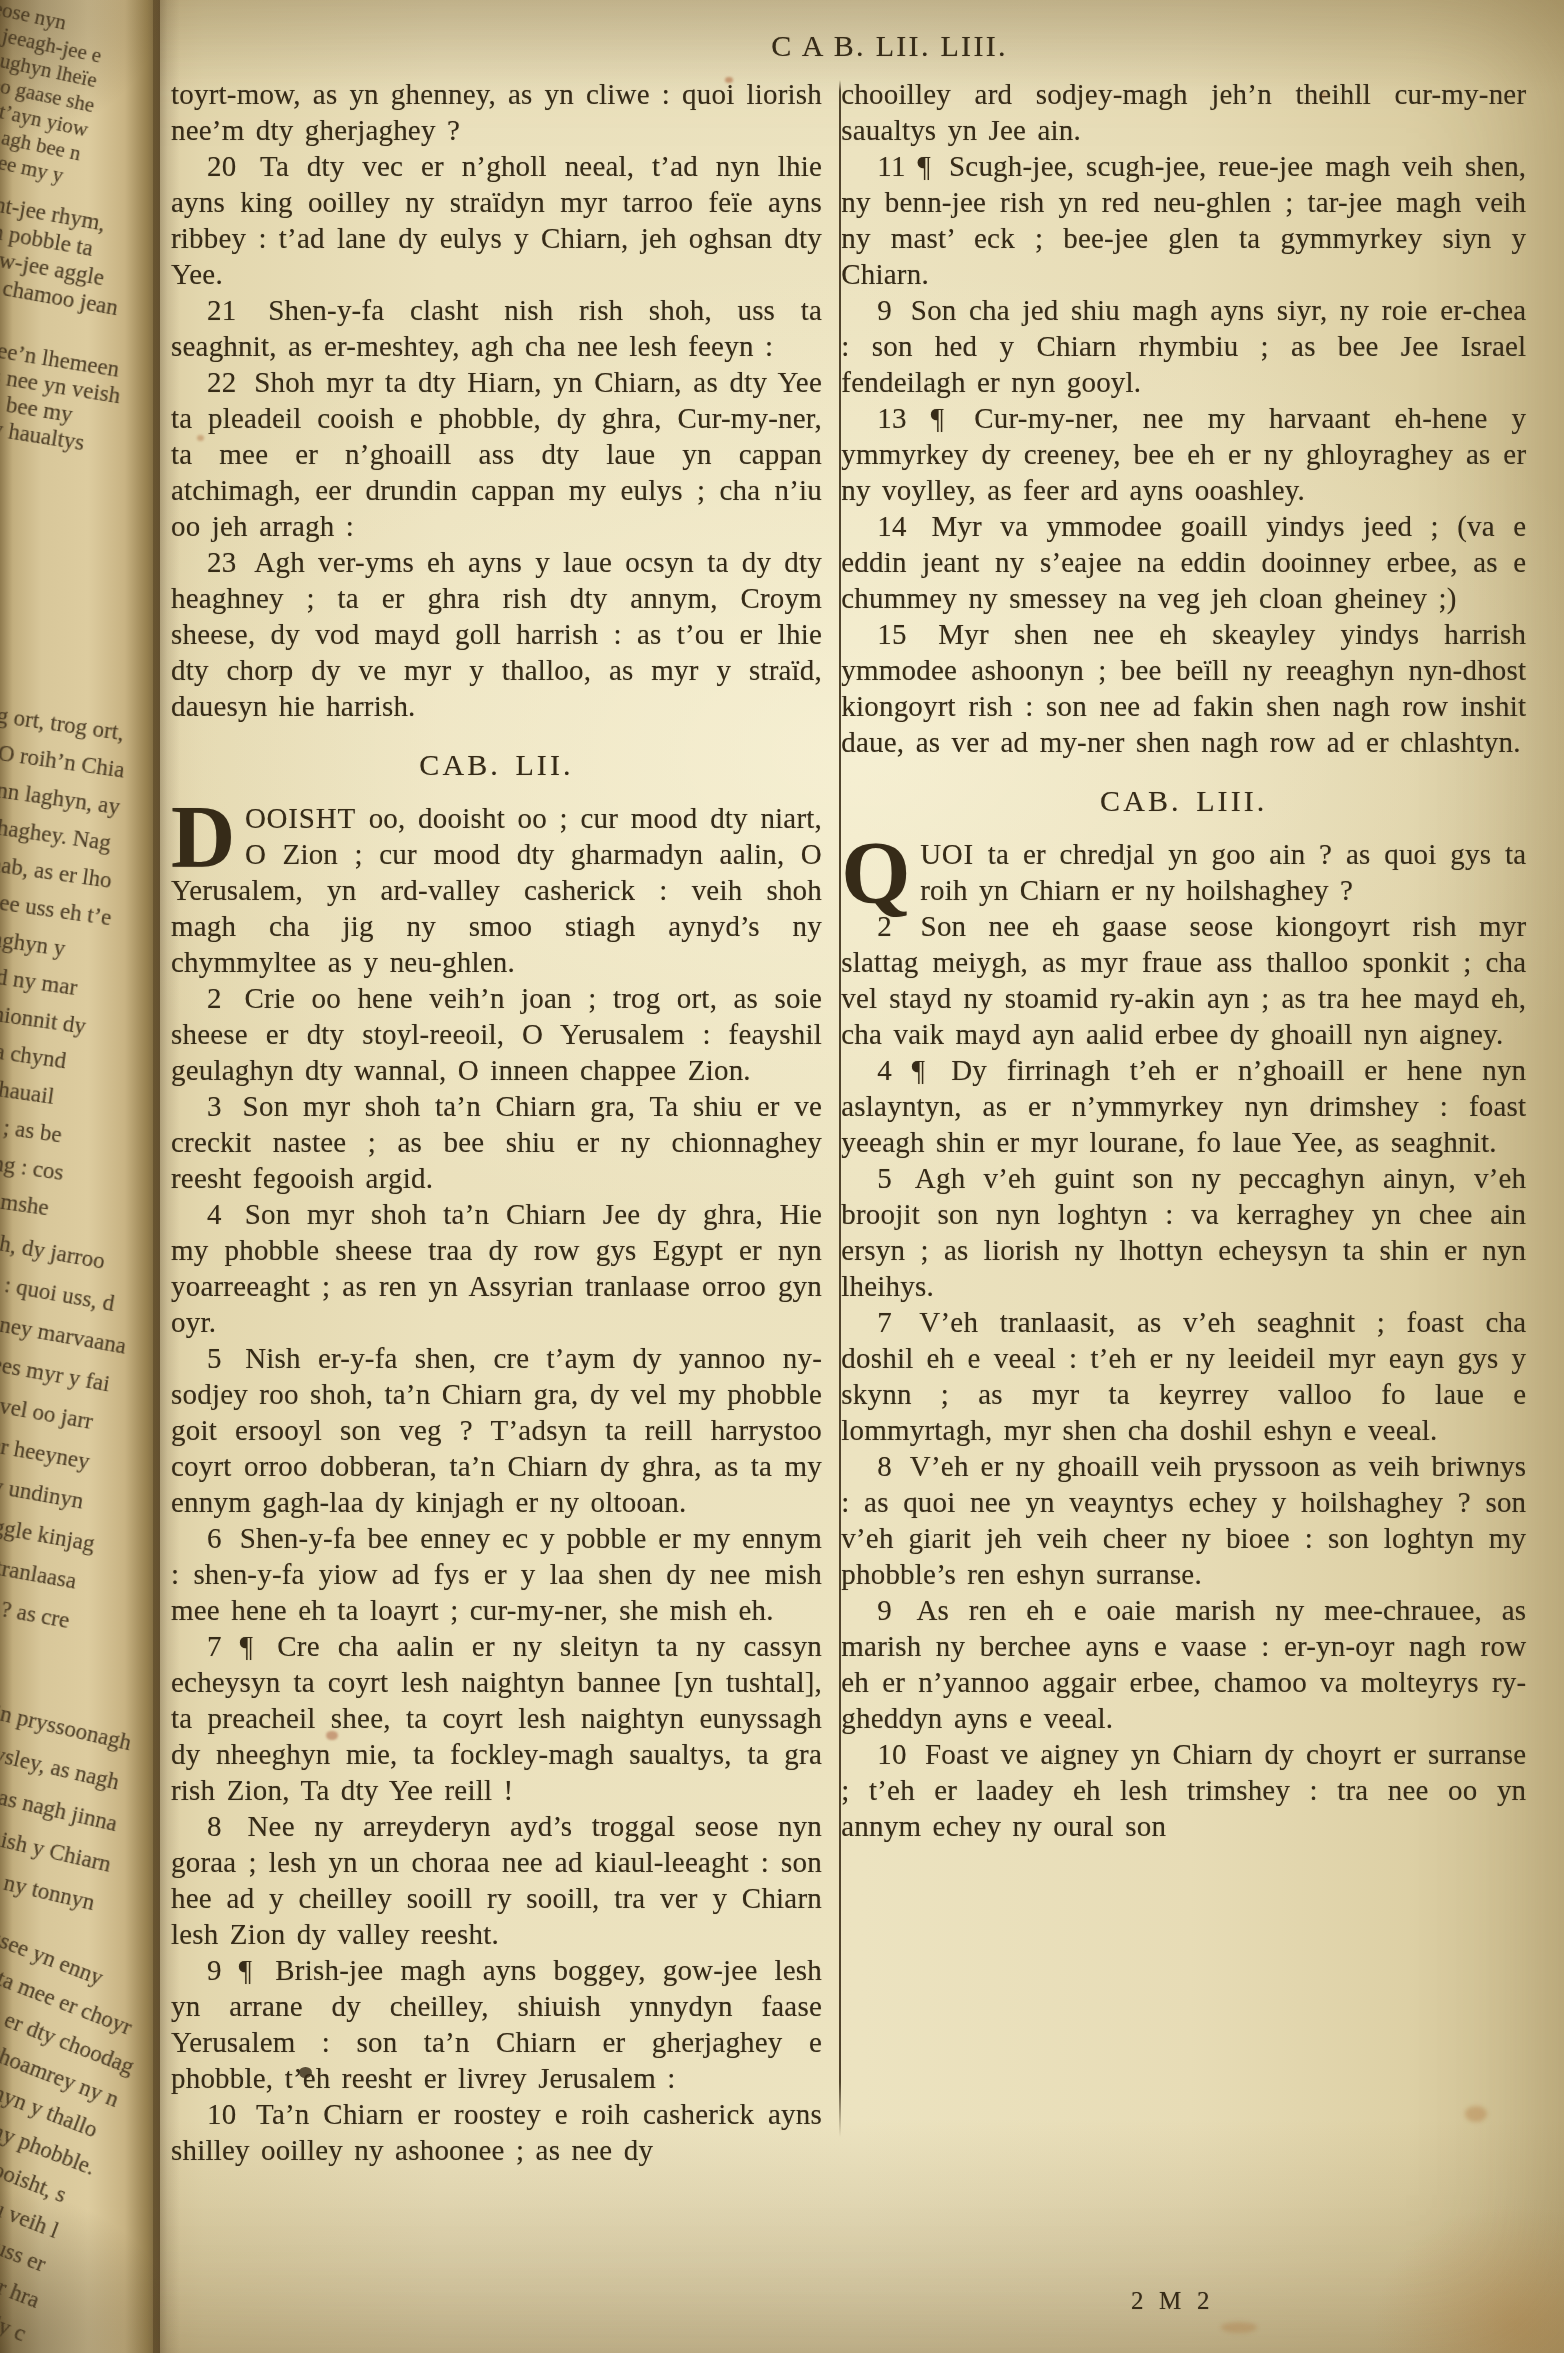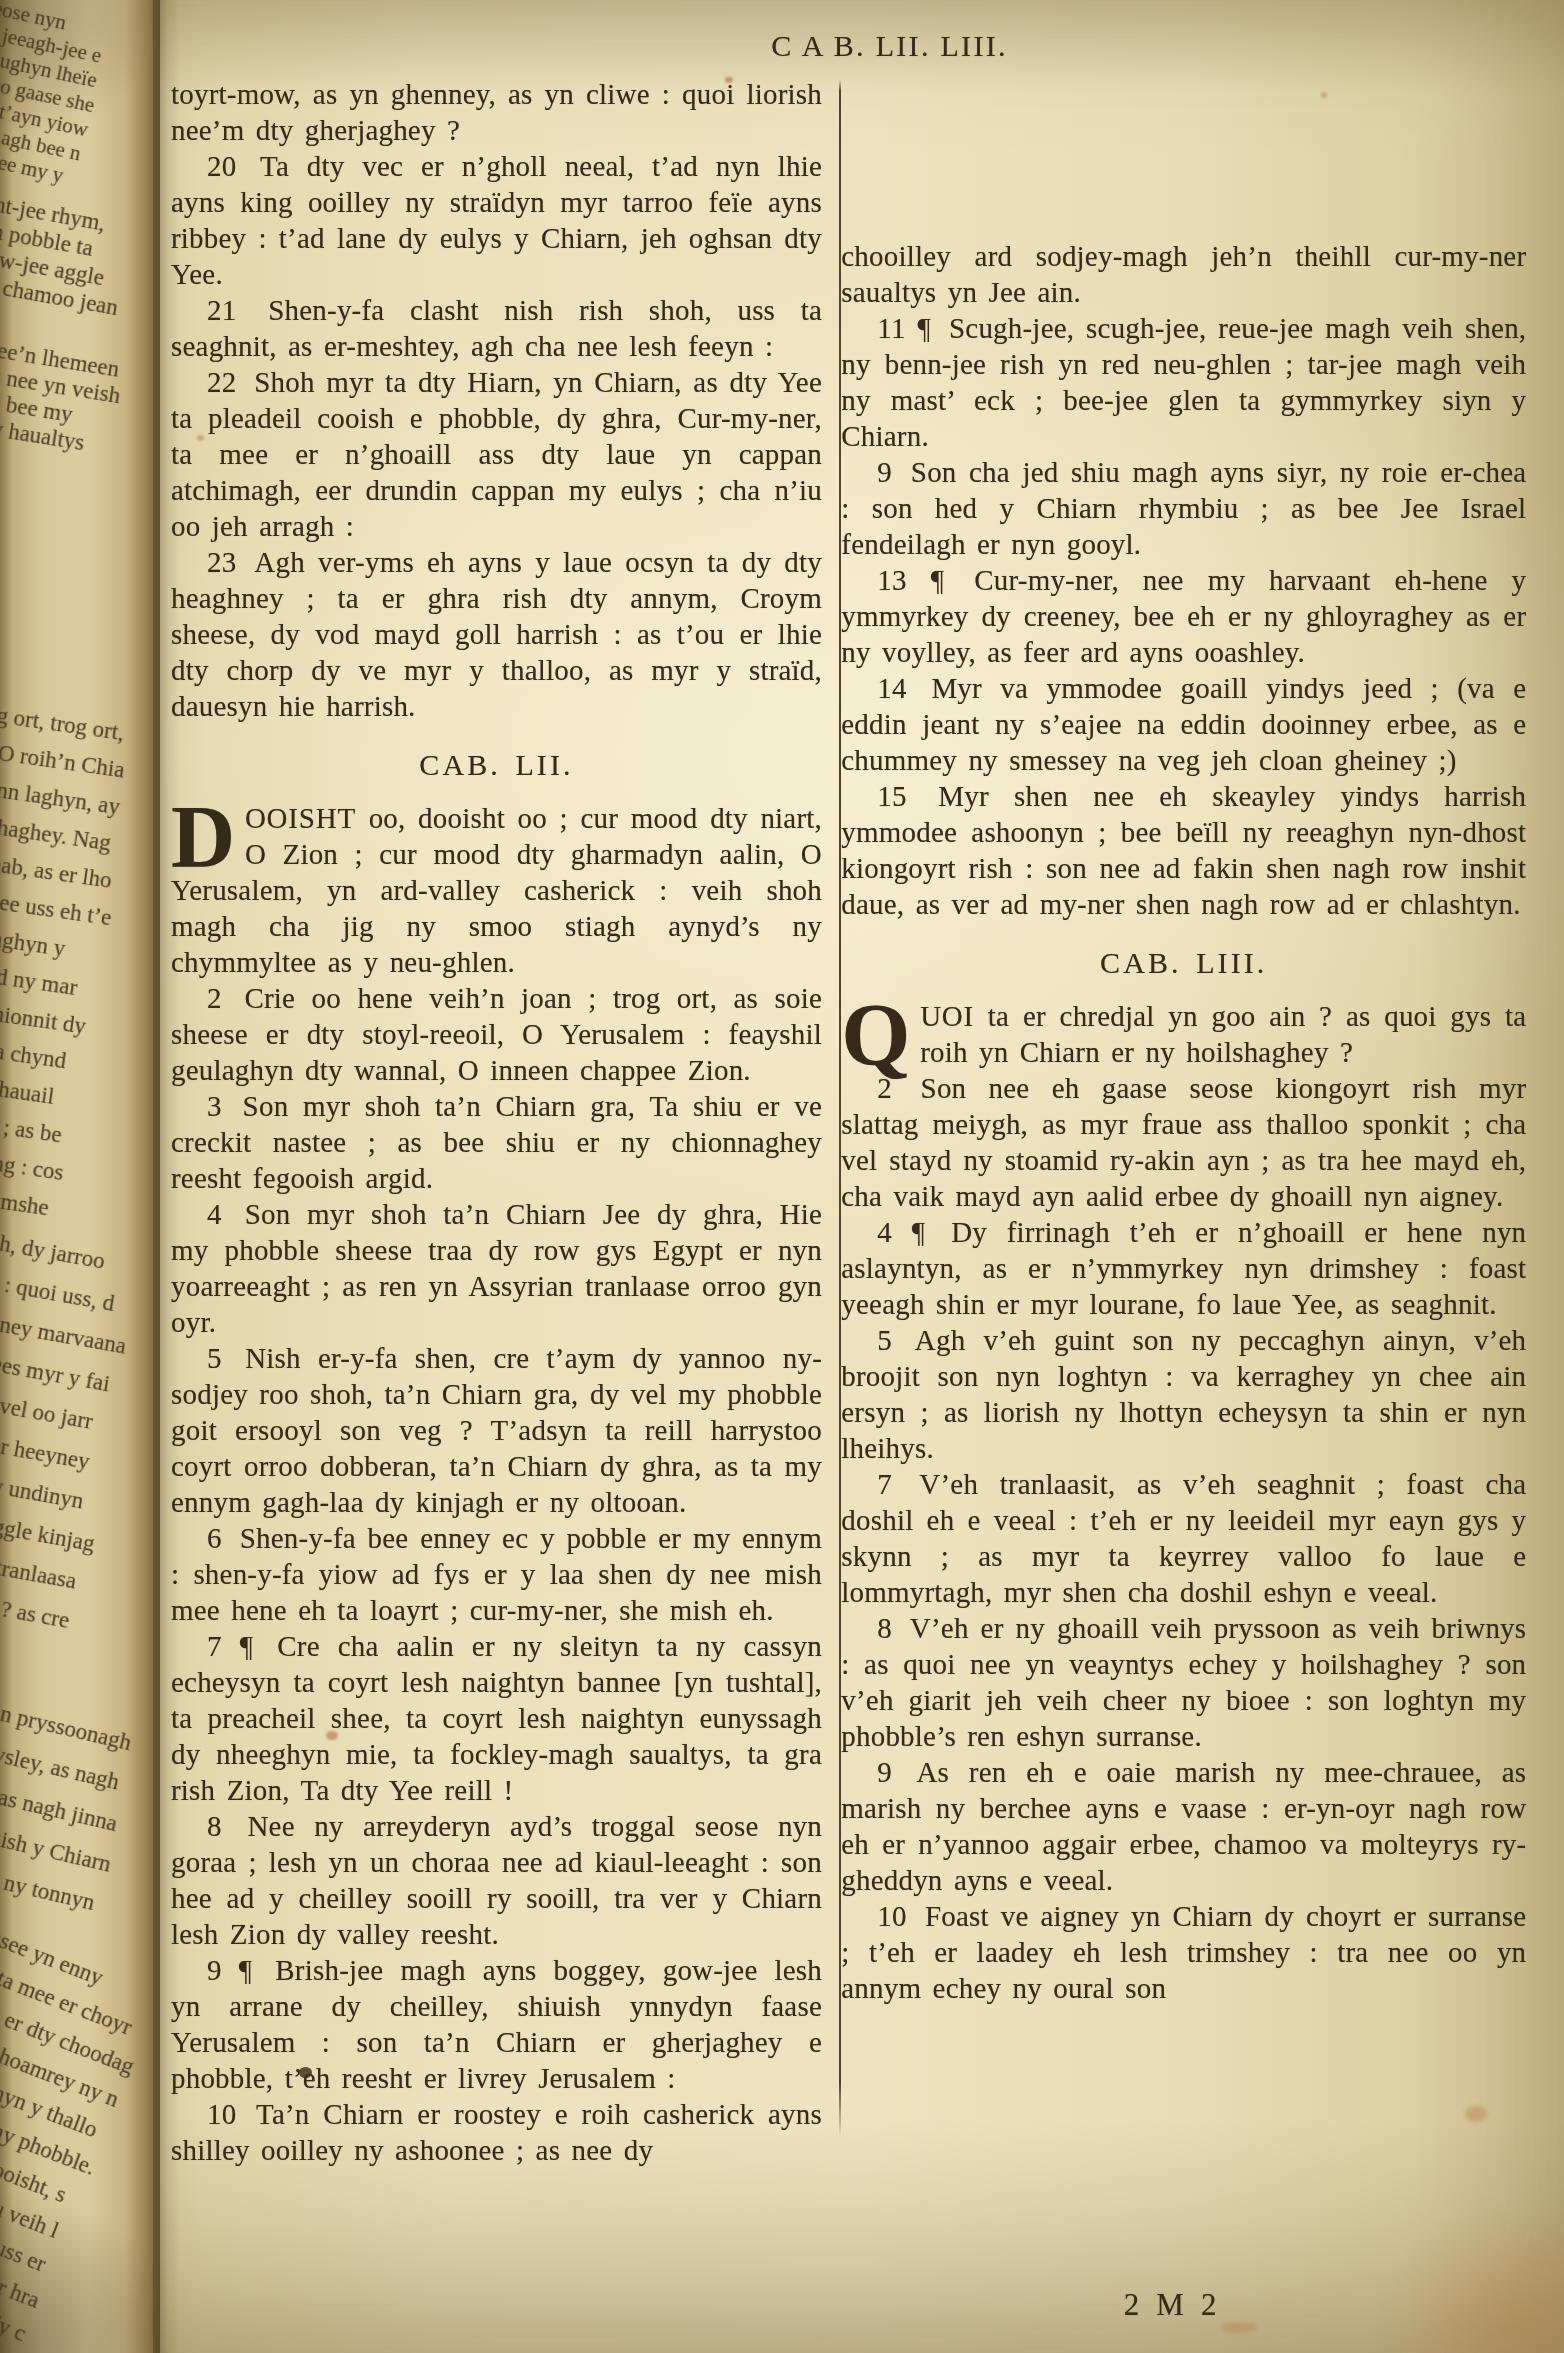--- a/index.html
+++ b/index.html
@@ -42,37 +42,37 @@
     background:linear-gradient(90deg,rgba(70,52,25,0.45),rgba(70,52,25,0.12) 55%,rgba(70,52,25,0));
   }
 
   
   .content{position:absolute;left:171px;top:29px;width:1387px;height:2332px;}
   .running-head{
     text-align:center;font-size:30px;letter-spacing:2.3px;
     transform:translateX(25px);
     text-shadow:0 0 0.8px rgba(54,43,24,.5);
   }
-  .columns{display:flex;align-items:center;margin-top:12.5px;}
+  .columns{display:flex;align-items:flex-start;margin-top:12.5px;}
   .col{font-size:29px;line-height:36px;word-spacing:3.9px;letter-spacing:0.2px;
        text-align:justify;text-shadow:0 0 0.8px rgba(54,43,24,.42);}
   .col-left{width:651px;margin-right:17px;}
   .col-right{width:685px;}
   .divider{width:2.3px;align-self:stretch;margin-top:4.7px;margin-bottom:31px;
     background:linear-gradient(180deg,rgba(63,50,28,0) 0,#3f321c 11px,#3f321c calc(100% - 55px),rgba(63,50,28,0));
     opacity:.9;}
   .para{margin:0;}
   .para.verse{text-indent:36px;}
   .vnum{margin-right:6.3px;}
   .chap-heading{text-align:center;font-size:30px;letter-spacing:3.1px;margin:23.5px 0 17px;}
   .dropcap-para{text-indent:0;}
   .dropcap{float:left;font-size:89px;line-height:67px;padding:3.1px 9.4px 0 0;font-weight:bold;}
   .lead-word{letter-spacing:0.8px;}
   .signature{position:absolute;left:884px;top:2258px;width:235px;text-align:center;
-    font-size:31px;letter-spacing:4.7px;text-shadow:0 0 0.8px rgba(54,43,24,.5);}
+    font-size:25px;letter-spacing:4.7px;text-shadow:0 0 0.8px rgba(54,43,24,.5);}
 
   
   .speck{position:absolute;border-radius:50%;pointer-events:none;}
   .s1{left:326px;top:1731px;width:11.7px;height:9.4px;background:rgba(150,60,30,.4);filter:blur(0.8px);}
   .s2{left:299px;top:2067px;width:12.5px;height:11px;background:rgba(55,42,24,.8);filter:blur(0.4px);}
   .s3{left:725px;top:77px;width:7.8px;height:6.3px;background:rgba(160,70,30,.45);filter:blur(0.8px);}
   .s4{left:1465px;top:2106px;width:22px;height:15.6px;background:rgba(165,95,35,.3);filter:blur(2.3px);}
   .s5{left:1221px;top:2322px;width:36px;height:11px;background:rgba(165,95,35,.25);filter:blur(2.3px);}
   .s6{left:197px;top:435px;width:7px;height:6.3px;background:rgba(160,80,35,.35);filter:blur(0.8px);}
   .s7{left:1321px;top:92px;width:6.3px;height:5.5px;background:rgba(160,80,35,.3);filter:blur(0.8px);}

